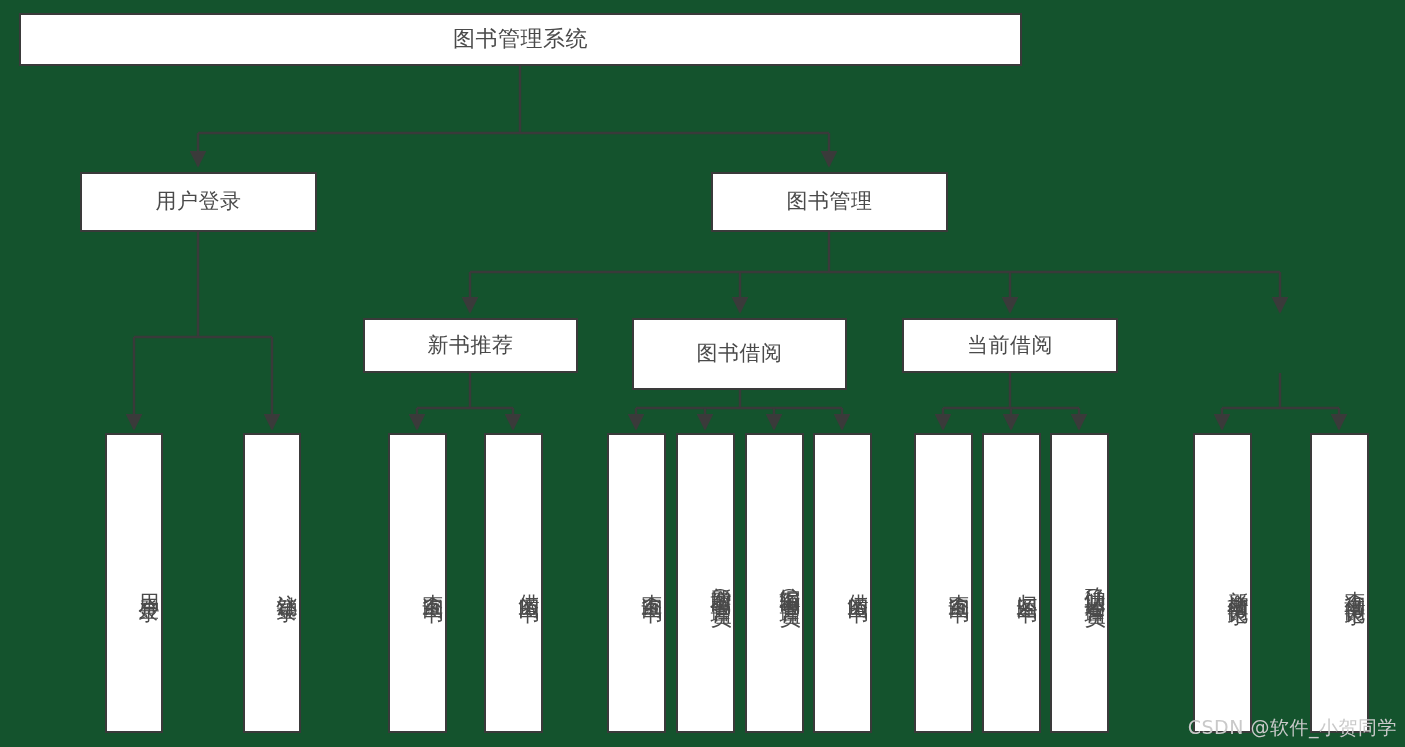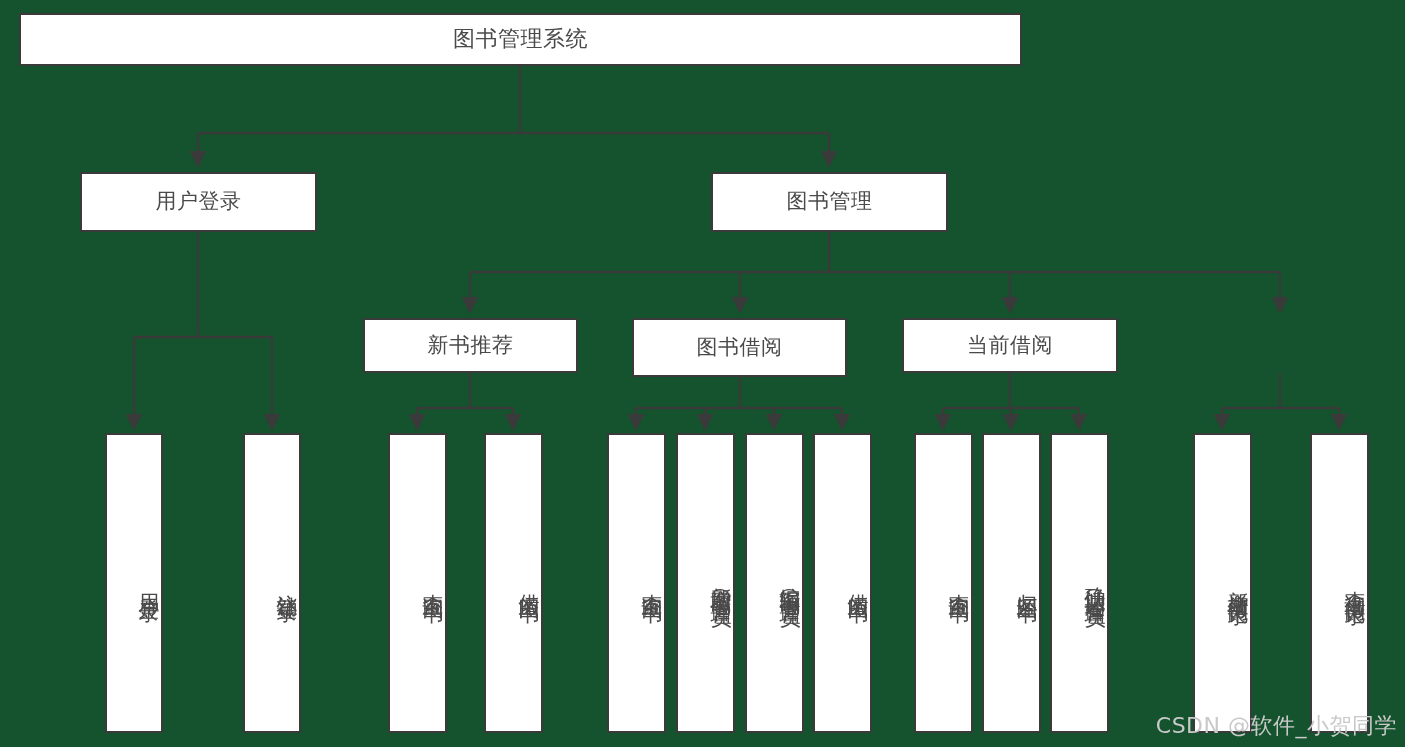--- a/index.html
+++ b/index.html
@@ -53,21 +53,21 @@
     letter-spacing:3px;
     display:block;
   }
   #title-node{
     font-size:22px;
   }
   #watermark{
     position:absolute;
     right:8px;
     bottom:6px;
-    font-size:22px;
+    font-size:19px;
     color:#c9c9c9;
     white-space:nowrap;
     letter-spacing:0.5px;
     z-index:5;
   }
 </style>
 </head>
 <body>
 
 <div id="canvas">
@@ -123,21 +123,21 @@
   </svg>
 
   <div class="node h" id="title-node" style="left:19px; top:13px; width:1003px; height:53px;">图书管理系统</div>
 
   <div class="node h" style="left:80px; top:172px; width:237px; height:60px;">用户登录</div>
 
   <div class="node h" style="left:711px; top:172px; width:237px; height:60px;">图书管理</div>
 
   <div class="node h" style="left:363px; top:318px; width:215px; height:55px;">新书推荐</div>
 
-  <div class="node h" style="left:632px; top:318px; width:215px; height:59px;">图书借阅</div>
+  <div class="node h" style="left:632px; top:318px; width:215px; height:72px;">图书借阅</div>
 
   <div class="node h" style="left:902px; top:318px; width:216px; height:55px;text-align:right;">当前借阅</div>
 
 
   <div class="node v" style="left:105px; top:433px; width:58px; height:300px;">
     <span class="vtext">用户登录</span>
   </div>
 
   <div class="node v" style="left:243px; top:433px; width:58px; height:300px;">
     <span class="vtext">注销登录</span>

